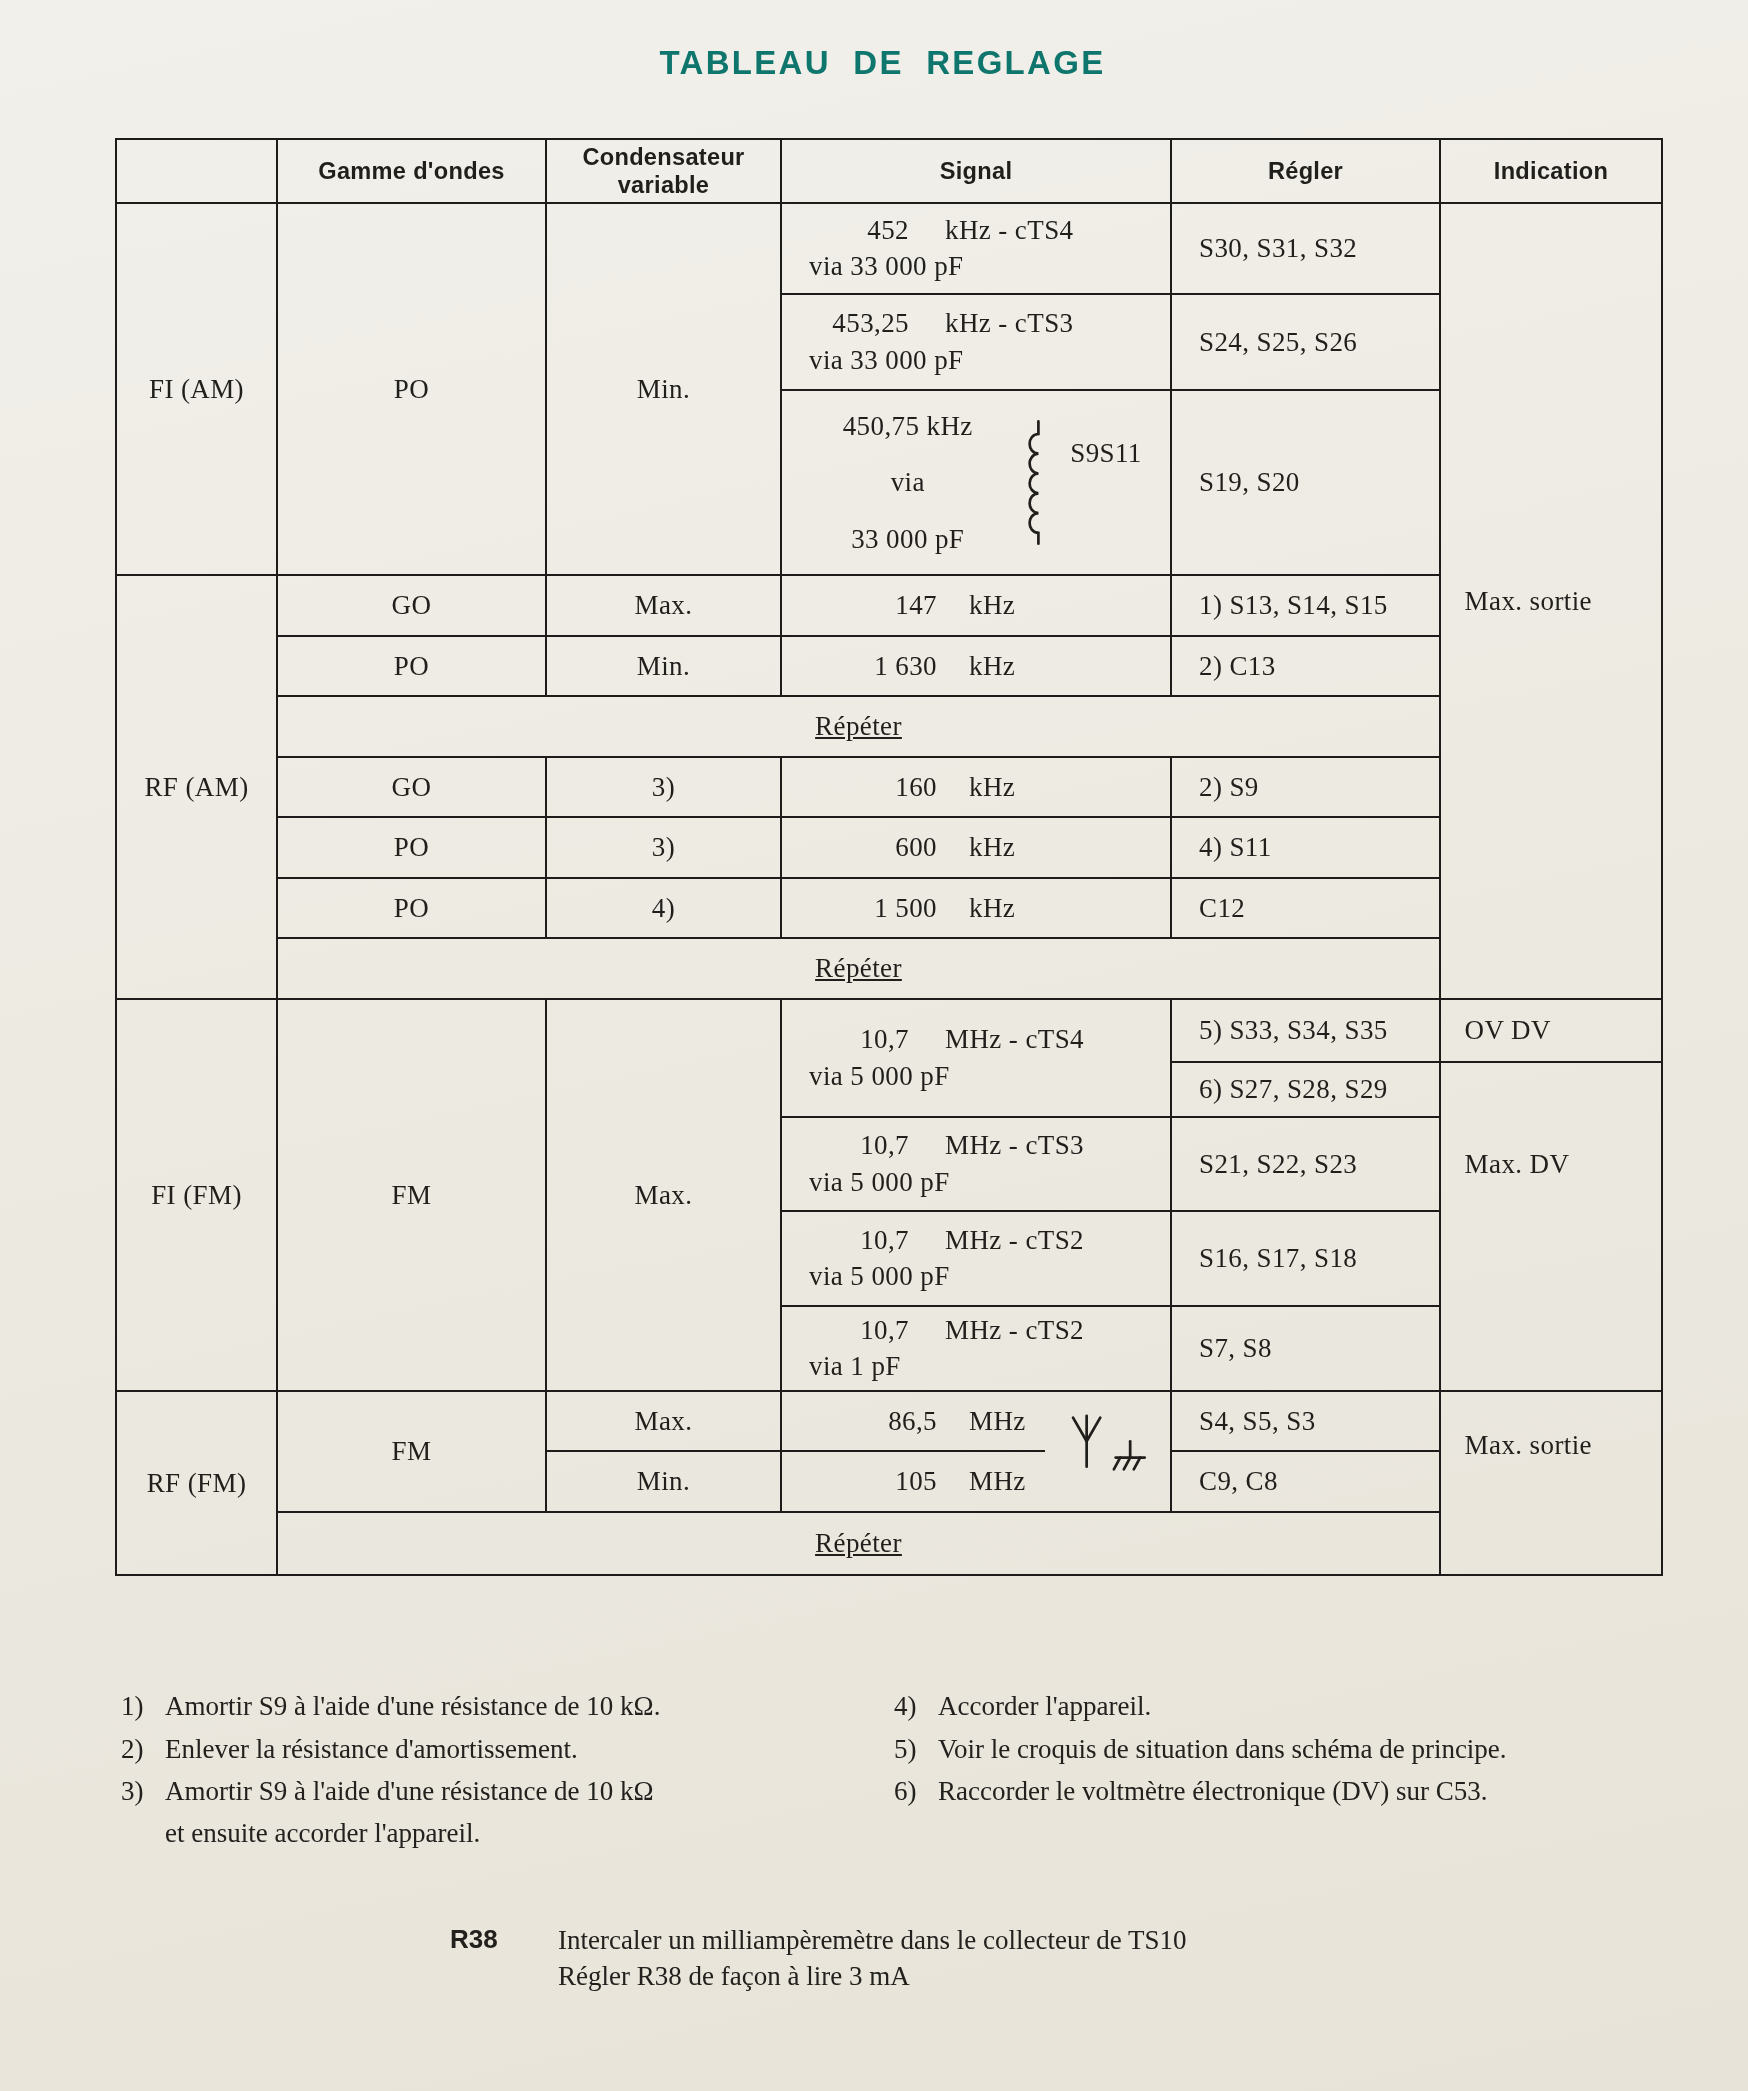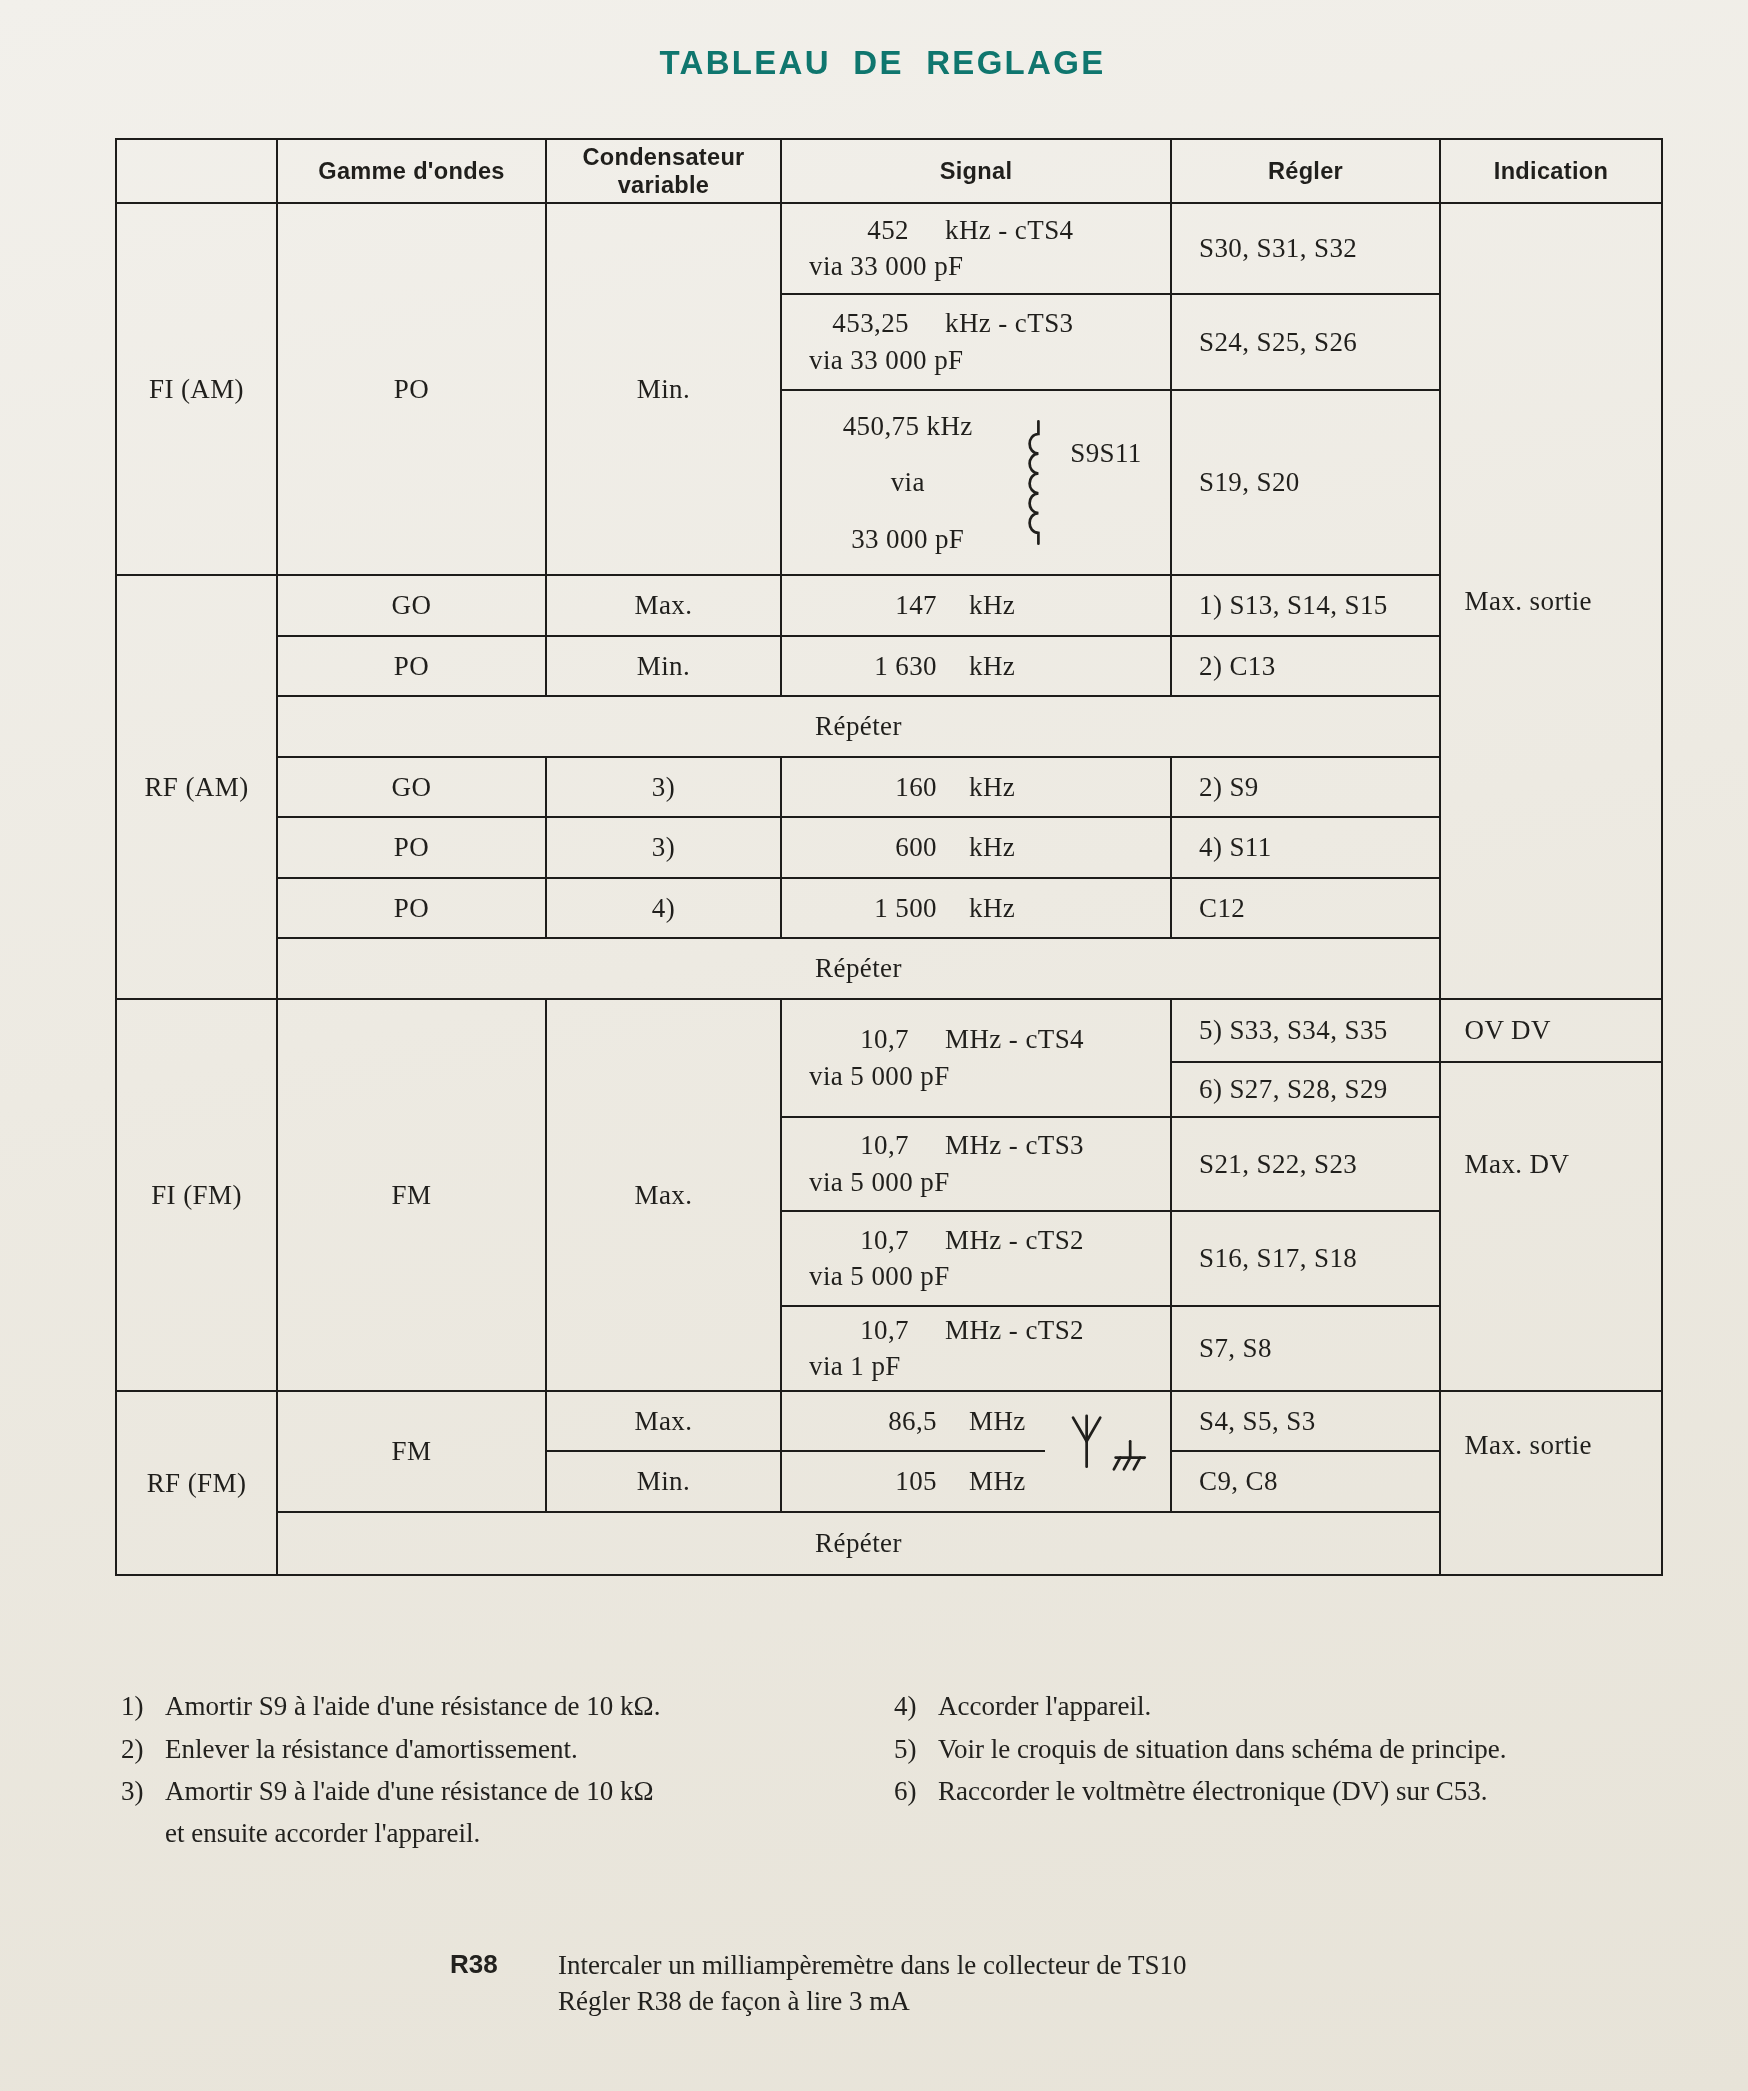--- a/index.html
+++ b/index.html
@@ -40,21 +40,21 @@
     font-family:"Liberation Sans", sans-serif;
     font-size:23.6px;
     font-weight:bold;
     text-align:center;
     letter-spacing:0.3px;
     line-height:1.2;
   }
   td.c-section, td.c-gamme, td.c-cond { text-align:center; }
   td.c-regler { text-align:left; padding-left:27px; }
   td.c-ind { text-align:left; padding-left:23.6px;margin-top:14px; }
-  td.repeat { text-align:center; }
+  td.repeat { text-align:center;text-decoration:underline; }
   td.ind-top { vertical-align:top; padding-top:86px; }
   td.ind-top2 { vertical-align:top; padding-top:38px; }
 
   
   .sig2 { padding:0 0;margin-top:48px; }
   .sigline1 { display:flex; align-items:baseline; margin-bottom:5.5px; }
   .fval { display:inline-block; width:127px; text-align:right; flex:0 0 auto; }
   .frest { margin-left:36px; }
   .sigline2 { padding-left:27px; text-align:left; }
 
@@ -77,21 +77,21 @@
   
   .footnotes { position:relative; margin-top:116px; width:1748px; font-size:27px; }
   .fn-col-left { margin-left:121px; width:727px; }
   .fn-col-right { position:absolute; left:894px; top:0; width:773px; }
   .fn-row { display:flex; margin-bottom:13.6px; line-height:29px; }
   .fn-num { flex:0 0 44px; }
   .fn-text { flex:1; }
   .fn-text .second-line { margin-top:12.7px; }
 
   
-  .notes { margin:99px 0 0 450px; font-size:27px; }
+  .notes { margin:74px 0 0 450px; font-size:27px; }
   .note-row { display:flex; margin-bottom:33px; }
   .note-label {
     flex:0 0 108px;
     font-family:"Liberation Sans", sans-serif;
     font-weight:bold;
     font-size:26px;
     padding-top:1.8px;
   }
   .note-body { line-height:36px; }
 </style>

